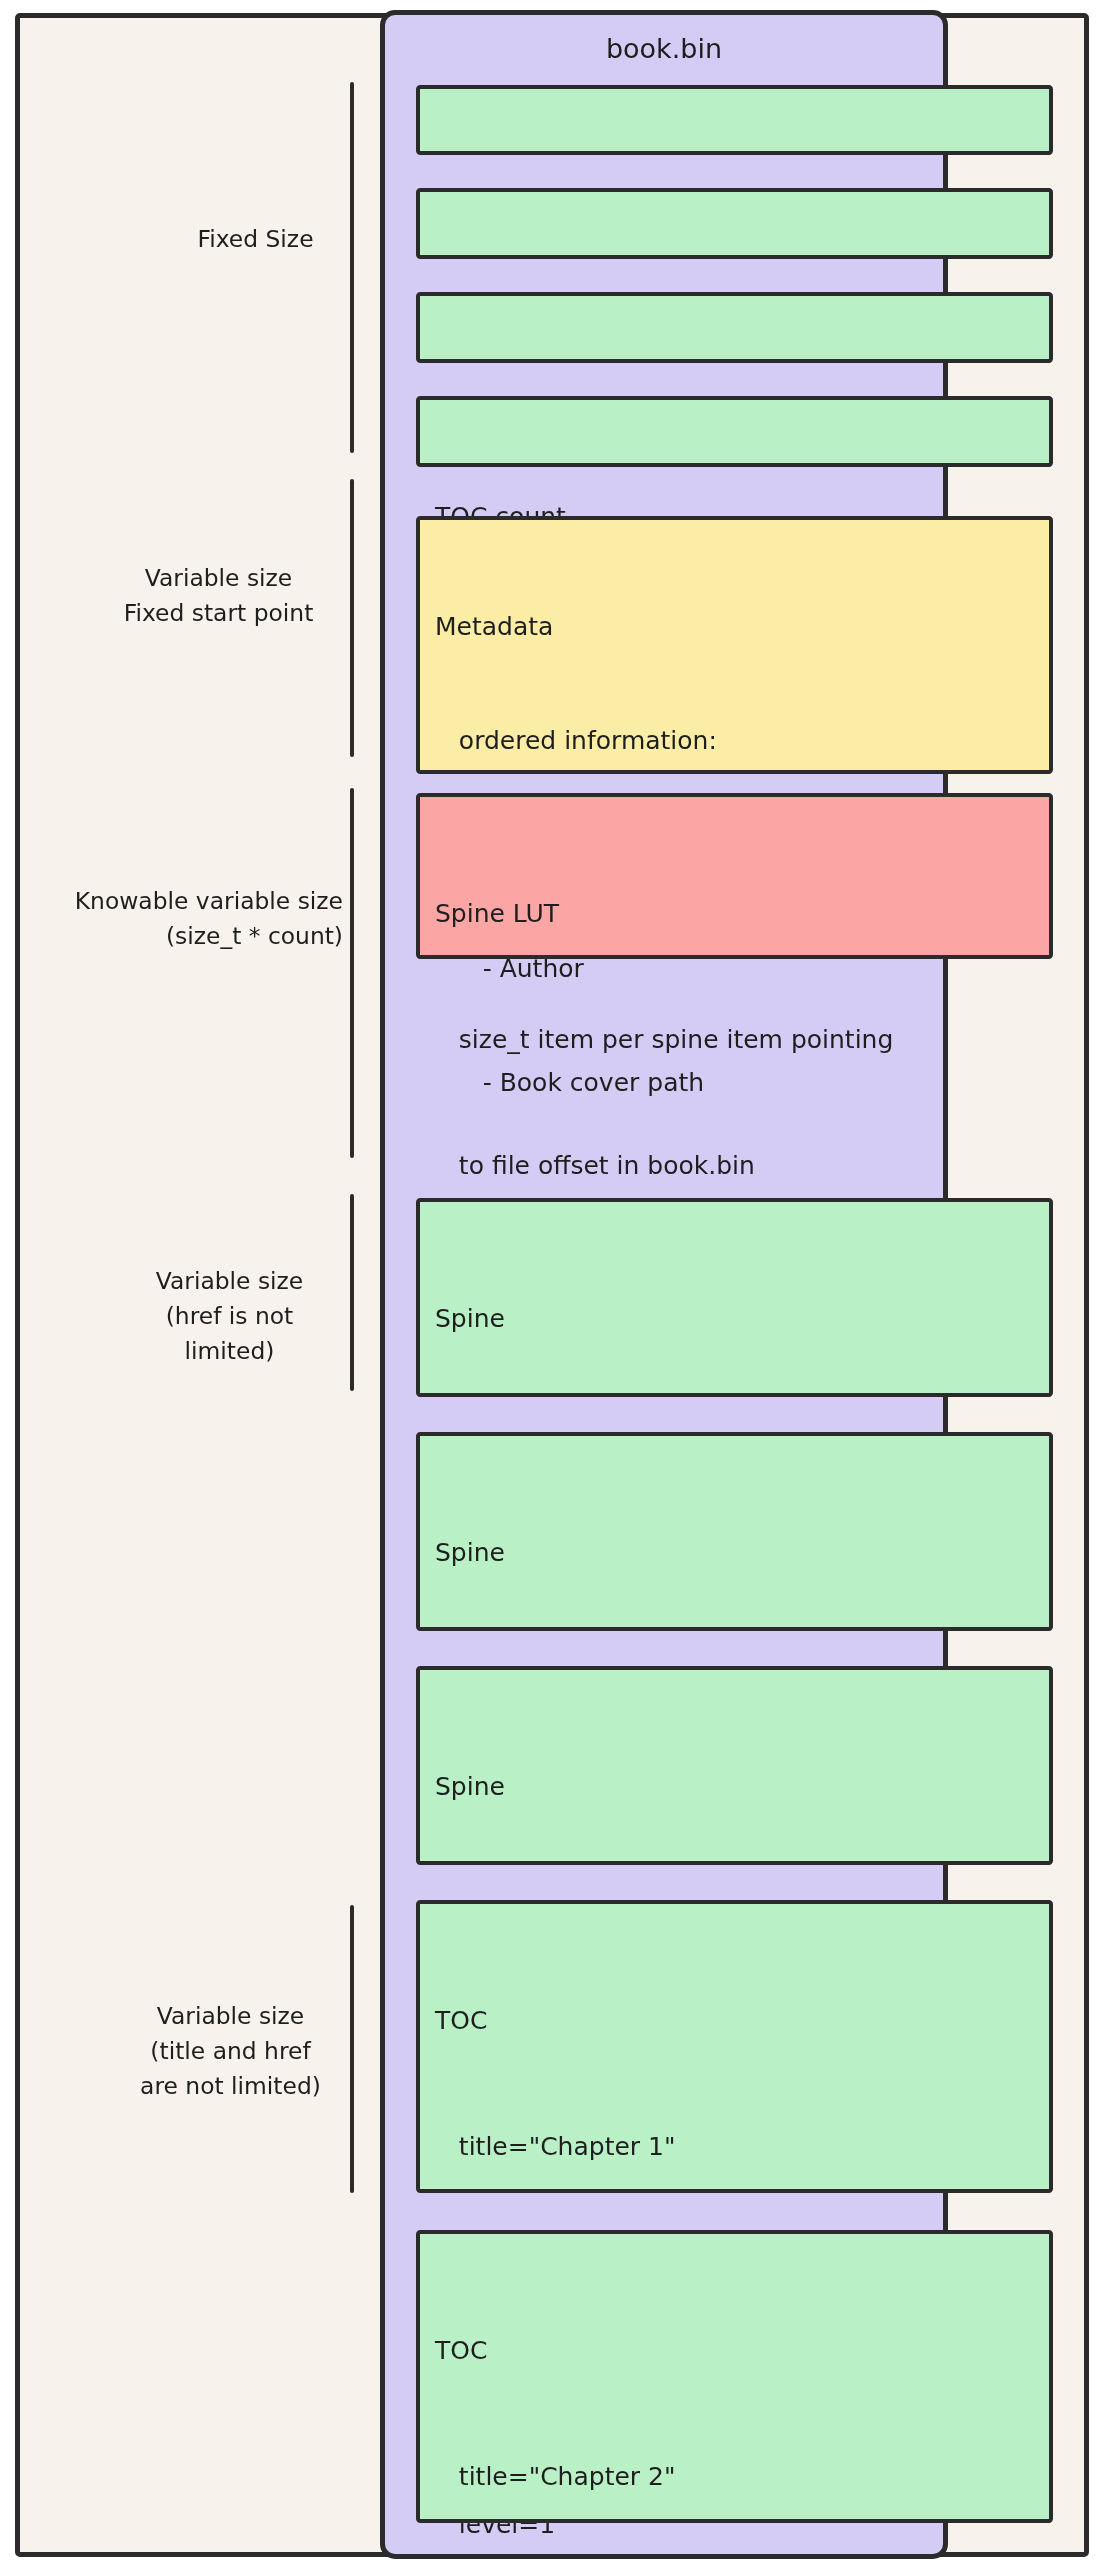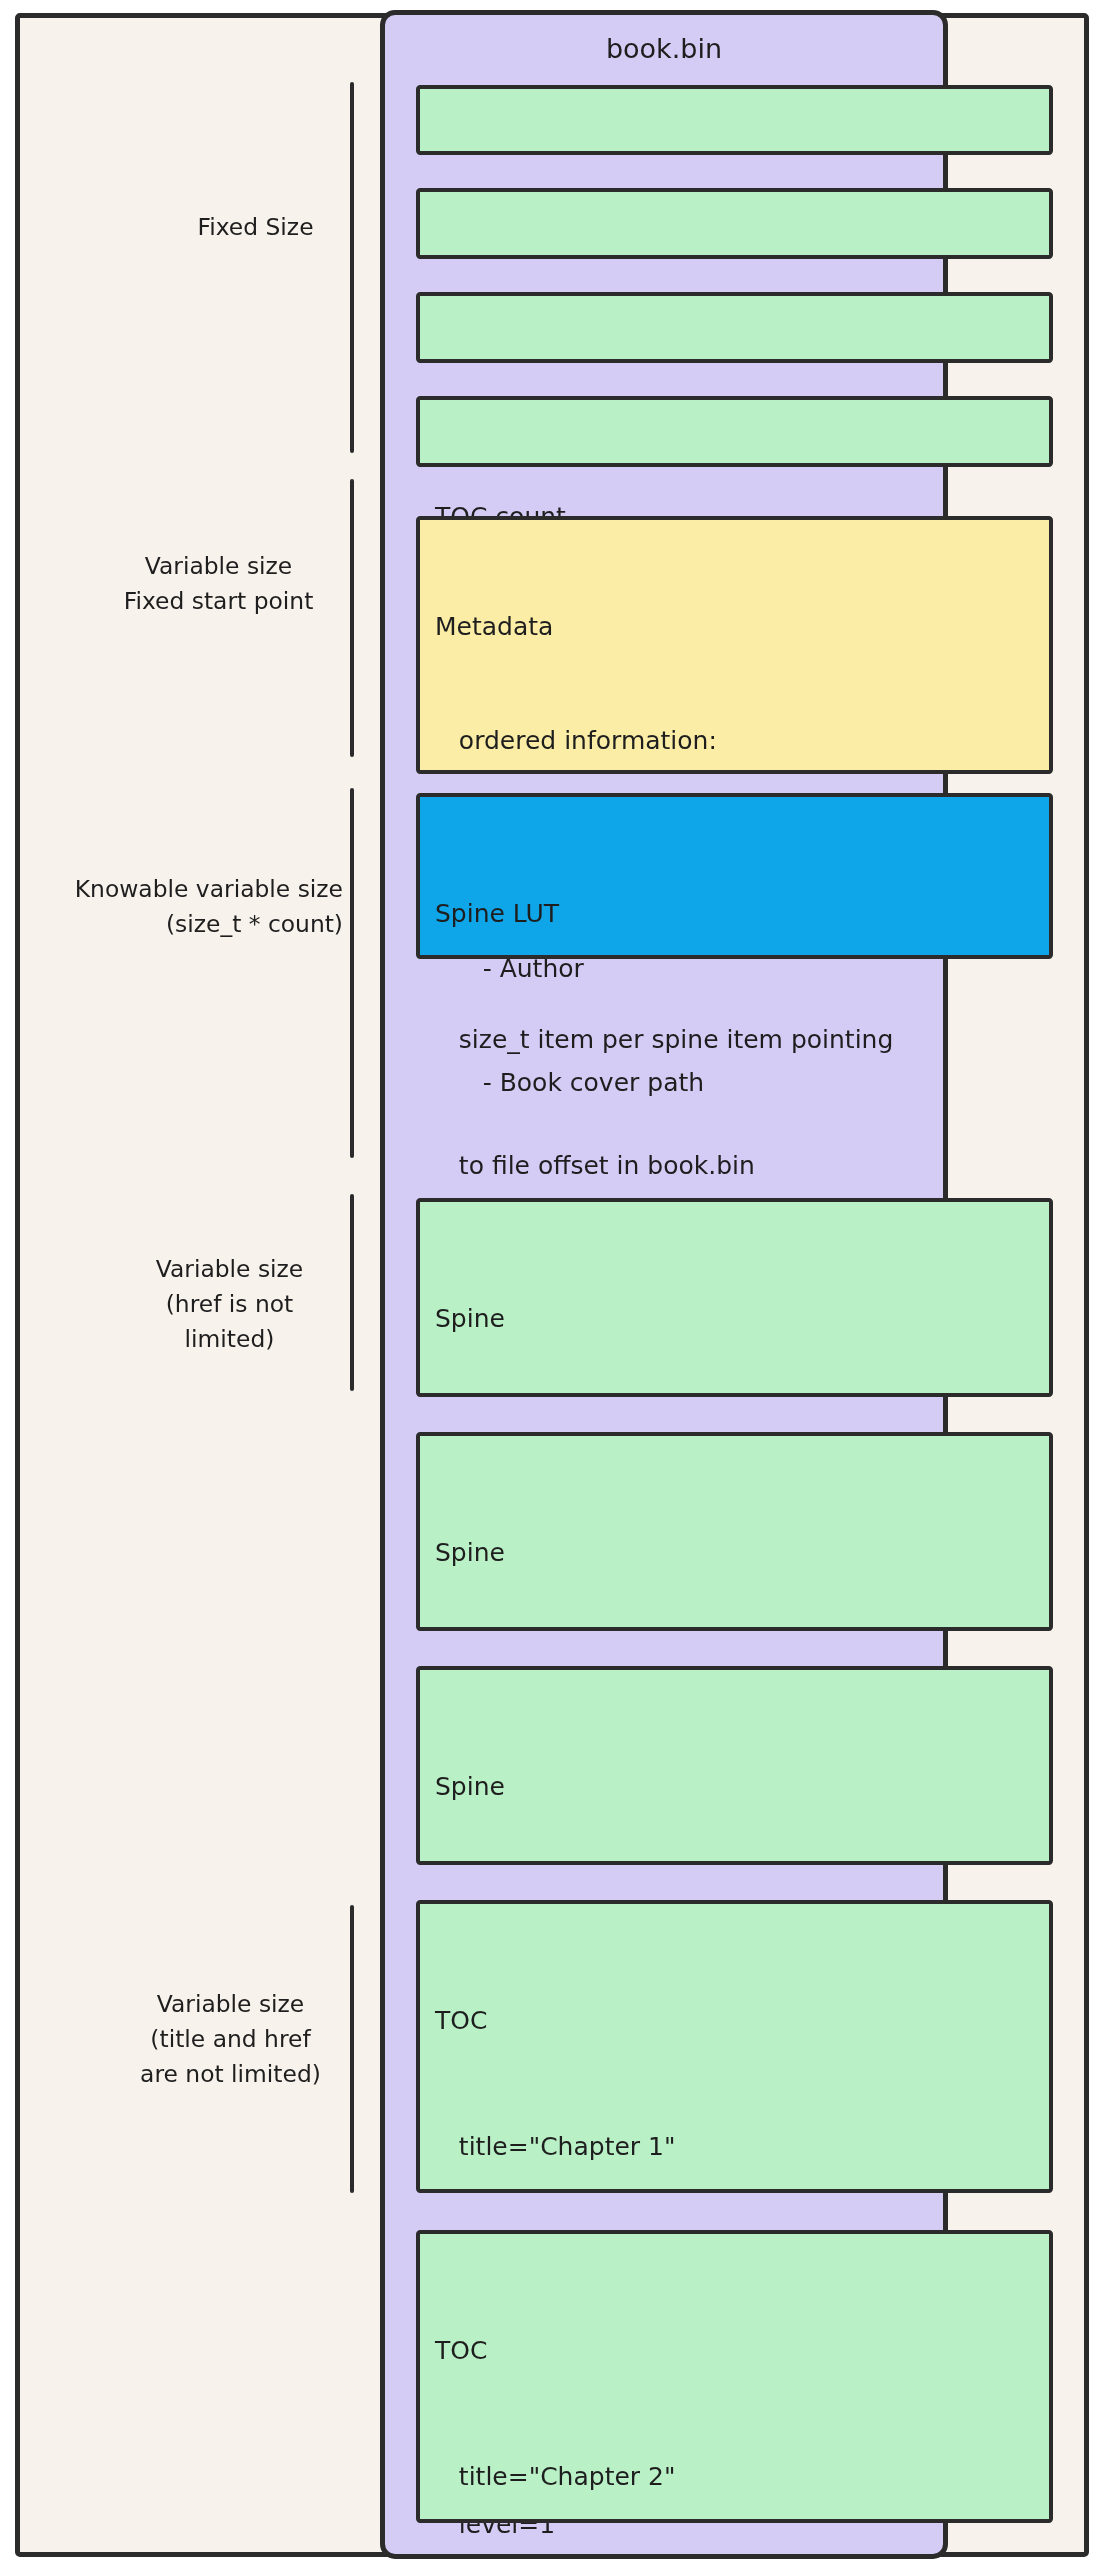--- a/index.html
+++ b/index.html
@@ -21,24 +21,24 @@
   }
   .box{
     position:absolute;left:31px;width:637px;box-sizing:border-box;
     border:4.2px solid #2b2b2b;border-radius:4.2px;
     padding:11.7px 15px;font-size:25px;line-height:42px;white-space:pre;
     color:#1e1e1e;
   }
   .box.lh-tight{line-height:38px;}
   .green{background:#b9f0c6;}
   .yellow{background:#fbeda6;margin-top:16px;}
-  .blue{background:#0ea5e9;}
+  .blue{background:#fca5a5;}
   .side-label{
     position:absolute;width:301px;text-align:center;
-    font-size:23.4px;line-height:35px;color:#1e1e1e;
+    font-size:23.4px;line-height:35px;color:#1e1e1e;margin-top:12px;
   }
   .bracket{
     position:absolute;left:350px;width:4.2px;background:#2b2b2b;border-radius:2.5px;
   }
   .line{min-height:1em;}
 </style>
 </head>
 <body>
 
 <div class="canvas">

